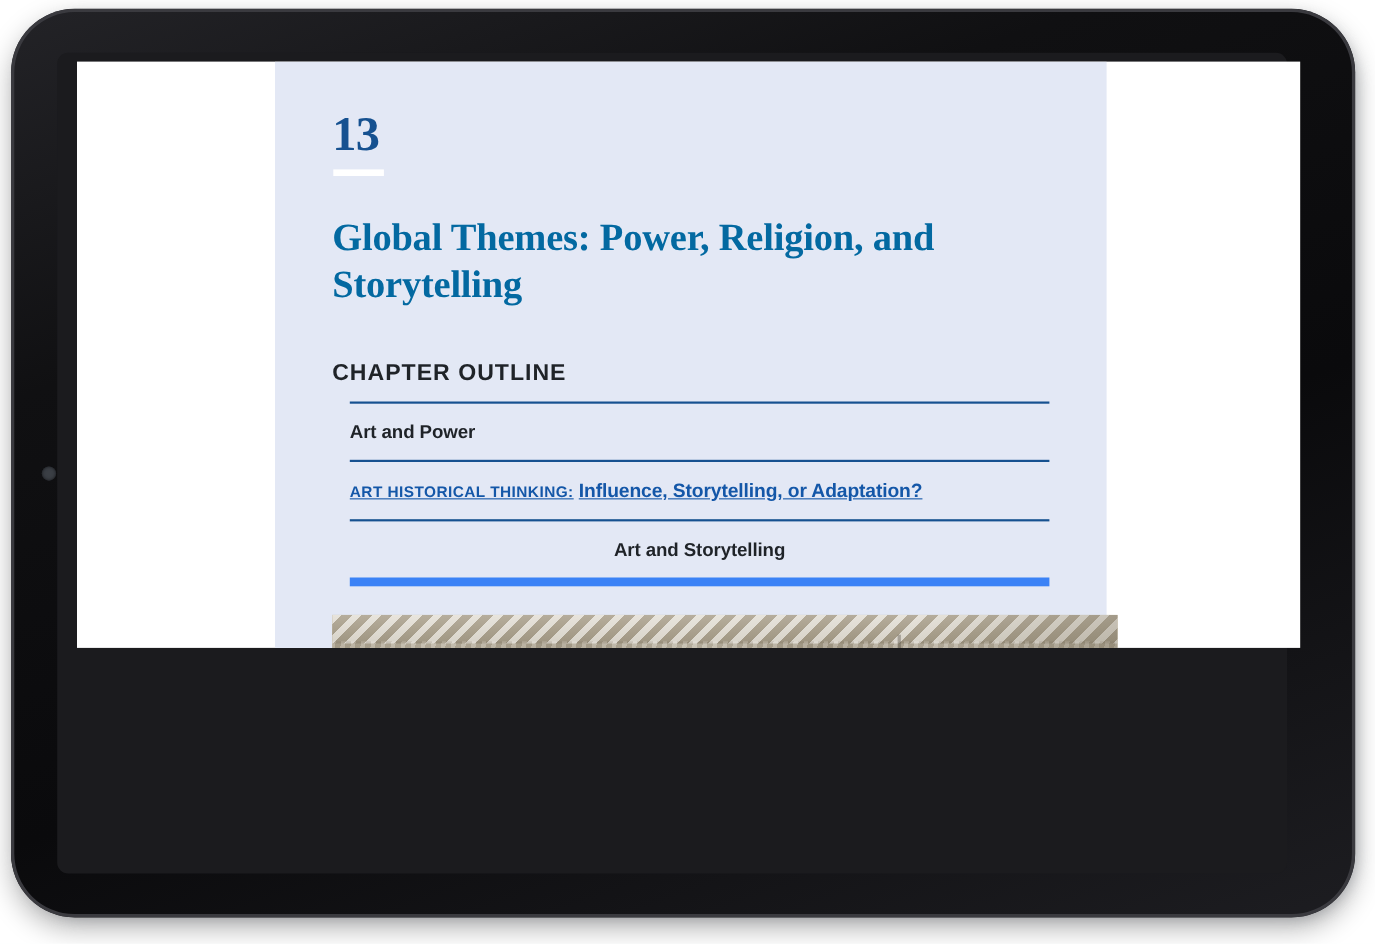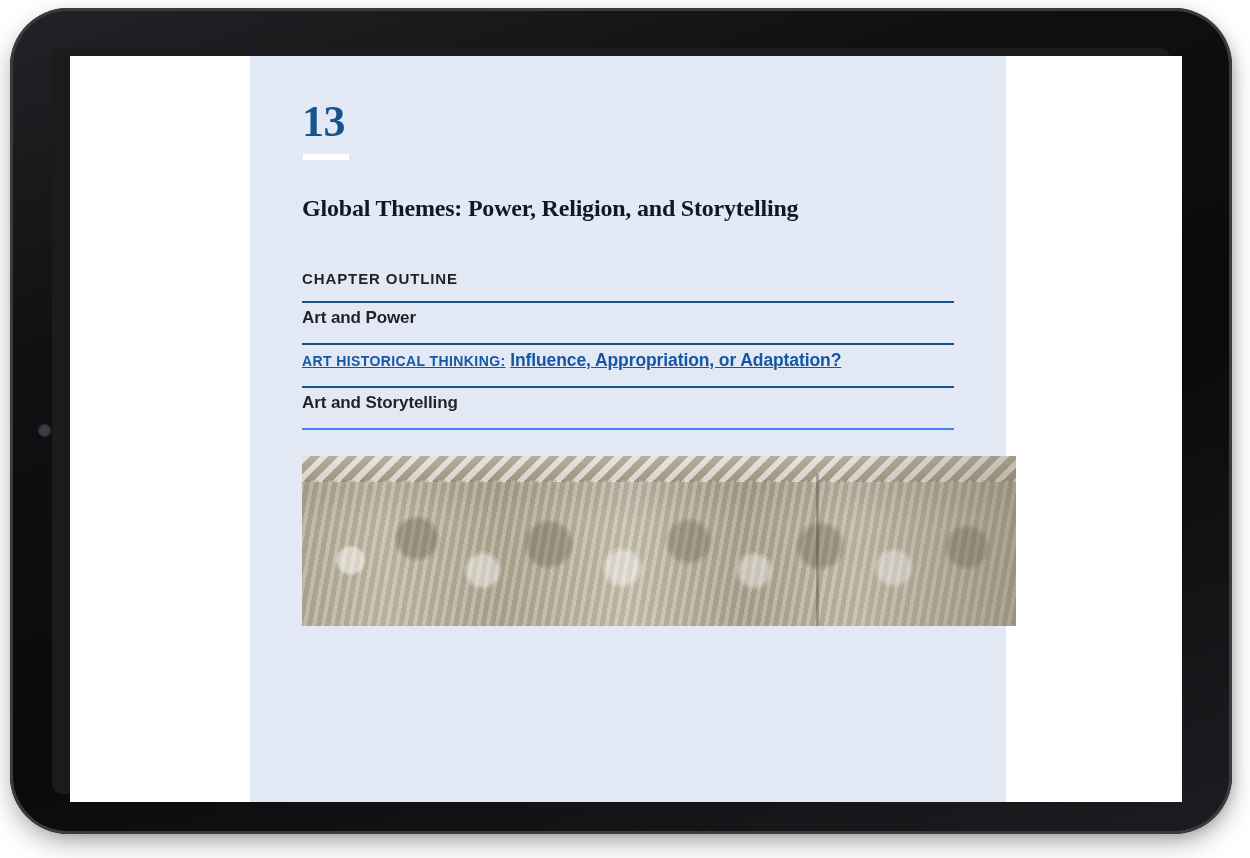--- a/index.html
+++ b/index.html
@@ -65,21 +65,21 @@
     background: #3b3f45;
     box-shadow: inset 0 0 3px #15161a;
   }
 
   
   .screen {
     position: absolute;
     left: 70px;
     top: 56px;
     width: 1112px;
-    height: 746px;
+    height: 533px;
     background: #ffffff;
     overflow: hidden;
   }
 
   
   .page-panel {
     position: absolute;
     left: 180px;
     top: 0;
     width: 756px;
@@ -105,53 +105,55 @@
   .number-rule {
     width: 46px;
     height: 6px;
     background: #ffffff;
     margin: 10px 0 0 1px;
   }
 
   .chapter-title {
     font-family: "Liberation Serif", serif;
     font-weight: bold;
-    font-size: 24px;
+    font-size: 35px;
     line-height: 1.24;
-    color: #0f172a;
+    color: #0369a1;
     margin: 34px 0 0 0;
     max-width: 640px;
     letter-spacing: -.2px;
   }
 
   .outline-label {
     margin-top: 46px;
-    font-size: 15px;
+    font-size: 21px;
     font-weight: bold;
     letter-spacing: .9px;
     color: #1f2328;
   }
 
   .outline-list {
     margin-top: 14px;
   }
 
   .outline-row {
     border-top: 2px solid #165190;
-    padding: 5px 0 15px 0;
+    padding: 16px 0 15px 0;
     font-size: 17px;
     font-weight: bold;
     color: #1f2328;
     letter-spacing: -.1px;
+    margin-left: 16px;
   }
   .outline-row:first-child {
     border-top: 2px solid #165190;
   }
   .outline-list .outline-row:last-child {
-    border-bottom: 2px solid #3b82f6;
+    border-bottom: 8px solid #3b82f6;
+    text-align: center;
   }
 
   .outline-row.link {
     color: #1457a8;
   }
   .outline-row.link .eyebrow {
     font-size: 14px;
     letter-spacing: .4px;
     text-transform: uppercase;
     font-weight: bold;
@@ -243,21 +245,21 @@
 
         <div class="outline-list">
 
           <div class="outline-row">
             <span>Art and Power</span>
           </div>
 
 
           <div class="outline-row link">
             <span class="eyebrow">ART HISTORICAL THINKING:</span>
-            <span class="link-title">Influence, Appropriation, or Adaptation?</span>
+            <span class="link-title">Influence, Storytelling, or Adaptation?</span>
           </div>
 
           <div class="outline-row">
             <span>Art and Storytelling</span>
           </div>
 
         </div>
 
         <div class="figure">
           <div class="relief">

